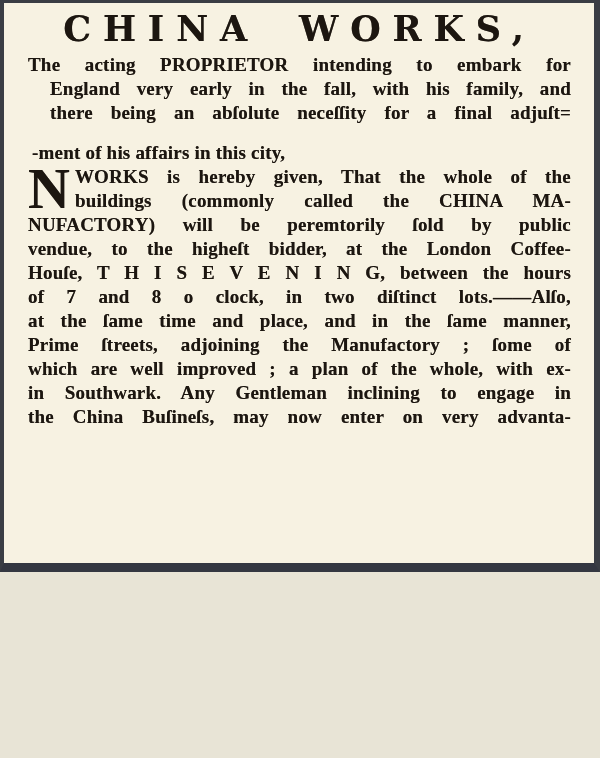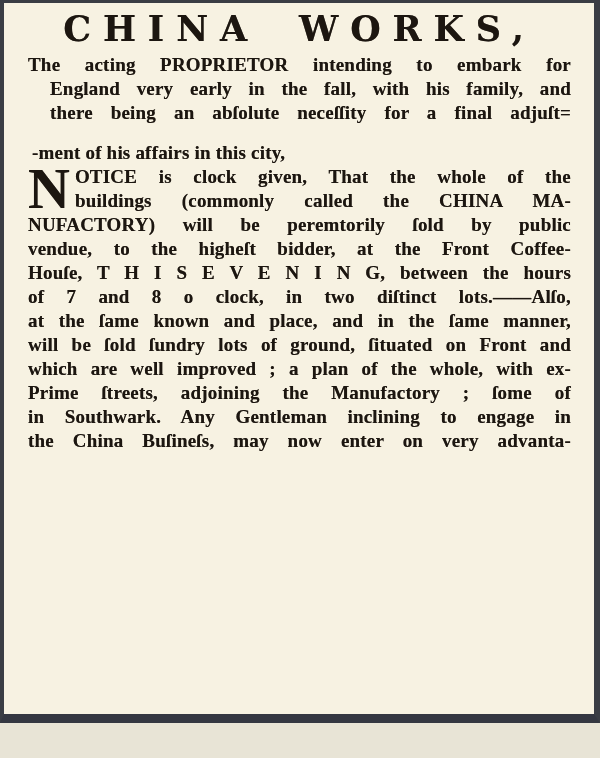--- a/index.html
+++ b/index.html
@@ -1,20 +1,20 @@
 <!DOCTYPE html>
 <html><head>
 <meta charset="utf-8">
 <style>
   html, body { margin: 0; padding: 0; background: #e8e4d6; }
   .page {
     position: relative;
     box-sizing: border-box;
     width: 600px;
-    height: 723px;
+    height: 572px;
     background: #f7f2e2;
     border-top: 3px solid #3a3d44;
     border-left: 4px solid #3a3d44;
     border-right: 6px solid #3a3d44;
     border-bottom: 9px solid #343홍741;
     border-bottom: 9px solid #343741;
     padding: 5px 23px 0 24px;
     overflow: hidden;
     font-family: "DejaVu Serif", "Liberation Serif", serif;
     font-weight: 700;
@@ -60,31 +60,30 @@
 
   <div class="para">
     <div class="ln j">The acting PROPRIETOR intending to embark for</div>
     <div class="ln j i1">England very early in the fall, with his family, and</div>
     <div class="ln j i1">there being an abſolute neceſſity for a final adjuſt=</div>
     <div class="ln nj i05">-ment of his affairs in this city,</div>
   </div>
 
   <div class="para">
     <span class="dropcap">N</span>
-    <div class="ln j">OTICE is clock given, That the whole of the</div>
+    <div class="ln j">WORKS is hereby given, That the whole of the</div>
     <div class="ln j i2">buildings (commonly called the CHINA MA-</div>
   </div>
 
   <div class="para">
     <div class="ln j">NUFACTORY) will be peremtorily ſold by public</div>
-    <div class="ln j">vendue, to the higheſt bidder, at the Front Coffee-</div>
+    <div class="ln j">vendue, to the higheſt bidder, at the London Coffee-</div>
     <div class="ln j">Houſe, T H I S  E V E N I N G, between the hours</div>
     <div class="ln j">of 7 and 8 o clock, in two diſtinct lots.——Alſo,</div>
-    <div class="ln j">at the ſame known and place, and in the ſame manner,</div>
-    <div class="ln j">will be ſold ſundry lots of ground, ſituated on Front and</div>
+    <div class="ln j">at the ſame time and place, and in the ſame manner,</div>
+    <div class="ln j">Prime ſtreets, adjoining the Manufactory ; ſome of</div>
     <div class="ln j">which are well improved ; a plan of the whole, with ex-</div>
-    <div class="ln j">Prime ſtreets, adjoining the Manufactory ; ſome of</div>
     <div class="ln j">in Southwark.  Any Gentleman inclining to engage in</div>
     <div class="ln j">the China Buſineſs, may now enter on very advanta-</div>
 
   </div>
 
 </div>
 
 </body></html>

